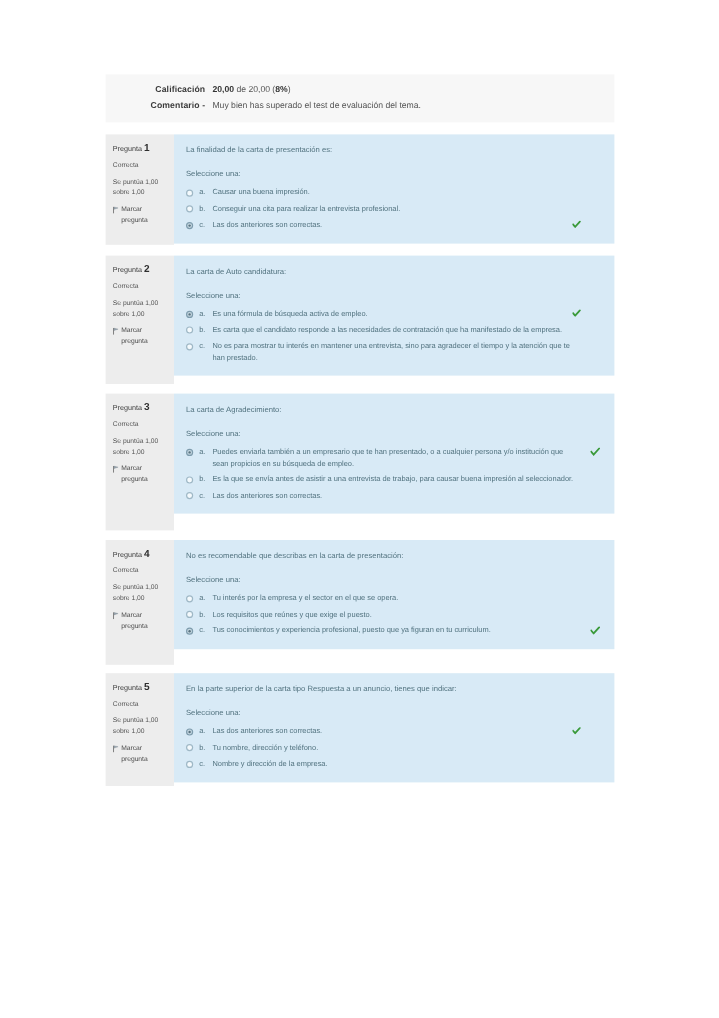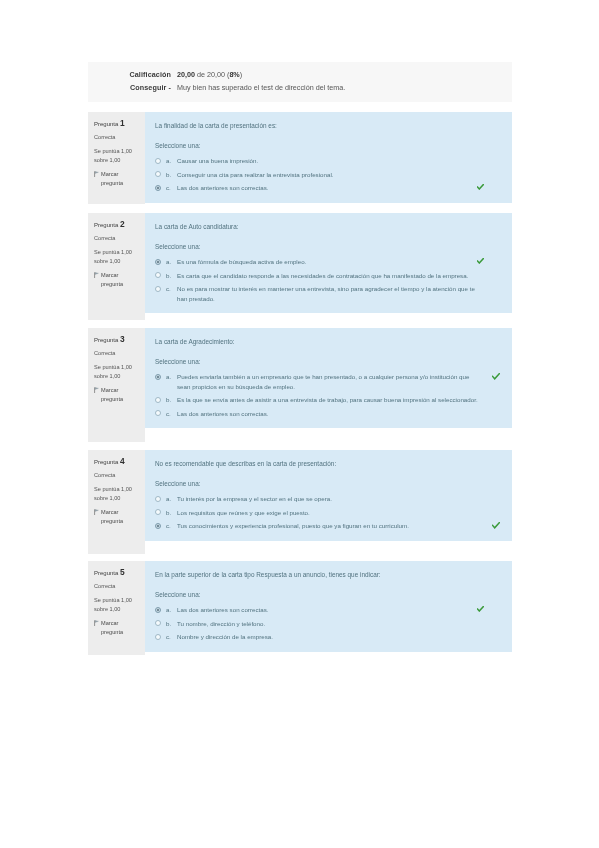--- a/index.html
+++ b/index.html
@@ -198,22 +198,22 @@
 <body>
 
 <div class="page">
 
   <div class="grade-header">
     <div class="grade-row">
       <div class="grade-label">Calificación</div>
       <div class="grade-value"><b>20,00</b><span> de 20,00 (</span><b>8%</b><span>)</span></div>
     </div>
     <div class="grade-row">
-      <div class="grade-label">Conseguir -</div>
-      <div class="grade-value">Muy bien has superado el test de dirección del tema.</div>
+      <div class="grade-label">Comentario -</div>
+      <div class="grade-value">Muy bien has superado el test de evaluación del tema.</div>
     </div>
   </div>
 
   <div id="questions-root">
   <div class="question" style="top: 112px; width: 424px; min-height: 92px;">
     <div class="qinfo" style="min-height: 92px;">
       <div class="qnum"><span class="q-numlabel">Pregunta</span> <b class="q-num">1</b></div>
       <div class="qstate">Correcta</div>
       <div class="qmark">Se puntúa 1,00 sobre 1,00</div>
       <div class="qflag">

